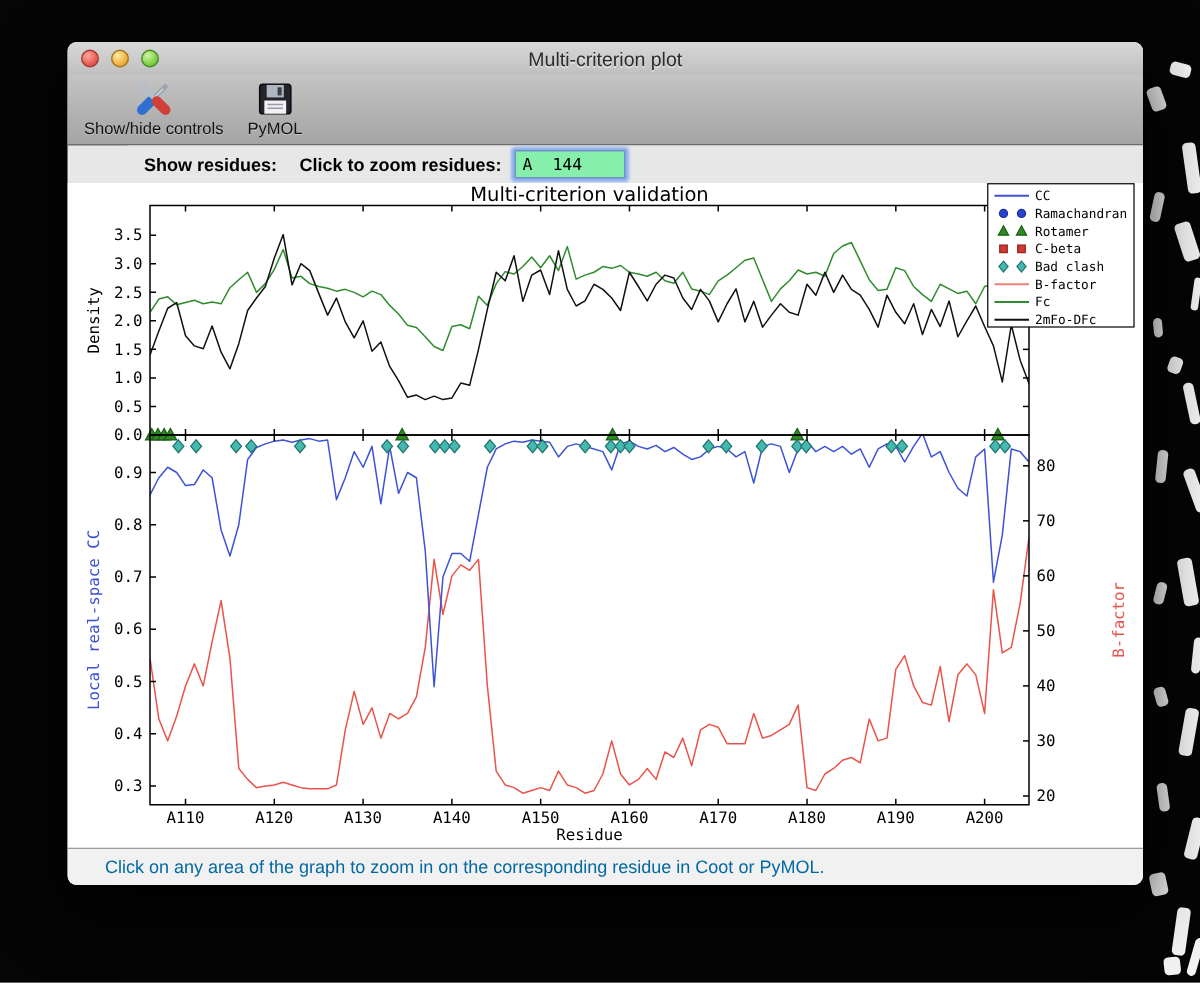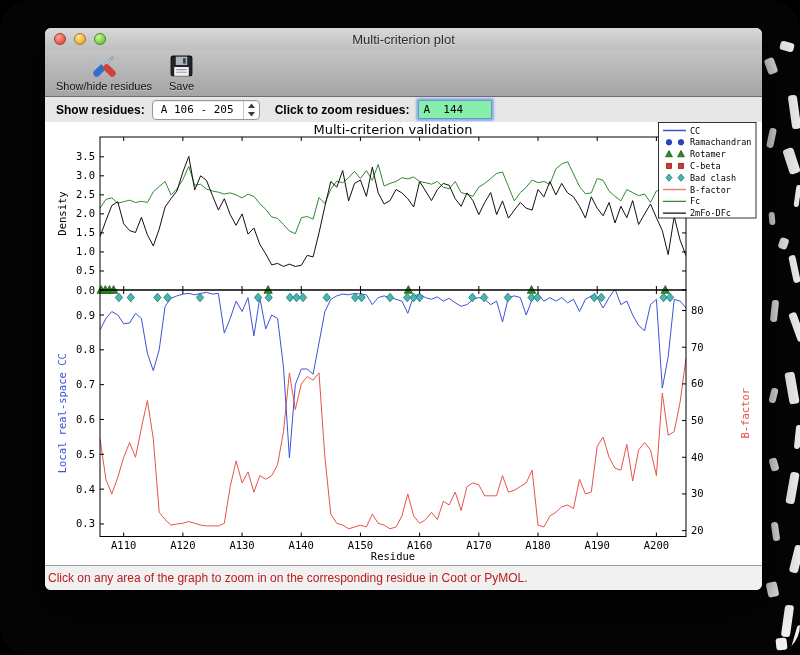--- a/index.html
+++ b/index.html
@@ -1,17 +1,17 @@
 <!DOCTYPE html>
 <html><head>
 <meta charset="utf-8">
 <style>
   * { box-sizing: border-box; margin: 0; padding: 0; }
   body { background:#000; font-family:"Liberation Sans", sans-serif; }
-  .screen { position:relative; width:800px; height:655px; background:#050505; overflow:hidden;border-radius:30px; }
+  .screen { position:relative; width:800px; height:655px; background:#050505; overflow:hidden; }
 
   
   .blob { position:absolute; background:#f2f2f2; border-radius:3px; }
 
   .window {
     position:absolute; left:45px; top:28px; width:717px; height:562px;
     border-radius:6px; overflow:hidden; background:#e7e7e7;
     box-shadow:0 16px 45px rgba(0,0,0,.9), 0 0 0 1px rgba(0,0,0,.55);
   }
   .titlebar { height:22px; background:linear-gradient(#d8d8d8,#bfbfbf); position:relative; }
@@ -19,30 +19,30 @@
   .lights { position:absolute; left:9px; top:5px; display:flex; gap:8px; }
   .light { width:12px; height:12px; border-radius:50%; }
   .light.red    { background:radial-gradient(circle at 35% 30%, #ffa79d, #ea5f53 60%, #ce4337); border:1px solid #a7392f; }
   .light.yellow { background:radial-gradient(circle at 35% 30%, #ffe9a8, #f3b43f 60%, #dd9a28); border:1px solid #a5771f; }
   .light.green  { background:radial-gradient(circle at 35% 30%, #d2f3a1, #7fd348 60%, #5baa2e); border:1px solid #4c8c26; }
 
   .toolbar { height:47px; background:linear-gradient(#c4c4c4,#a4a4a4); border-bottom:1px solid #6d6d6d; display:flex; align-items:flex-start; padding:2px 0 0 6px; gap:6px; }
   .tool { display:flex; flex-direction:column; align-items:center; padding:1px 5px; font-size:11px; color:#111; text-shadow:0 1px 0 rgba(255,255,255,.35); border-radius:4px; }
   .tool svg { width:27px; height:27px; display:block; }
 
-  .controlsrow { height:25px; background:#e7e7e7; display:flex; align-items:center; padding-left:11px; font-size:12px; gap:7px; }
+  .controlsrow { height:25px; background:#e7e7e7; display:flex; align-items:center; padding-left:11px; font-size:12px; gap:7px;margin-left:40px; }
   .controlsrow .lbl { font-weight:bold; color:#000; }
   .combo { width:108px; height:20px; background:#fff; border:1px solid #979797; border-radius:4px; display:flex; align-items:center; padding-left:8px; position:relative; font:11px "DejaVu Sans Mono", monospace; color:#000; box-shadow:inset 0 1px 1px rgba(0,0,0,.08); }
   .combo .stepper { position:absolute; right:0; top:0; bottom:0; width:16px; border-left:1px solid #c6c6c6; display:flex; align-items:center; justify-content:center; }
   .zoominput { width:74px; height:19px; border:1px solid #6f94c4; background:#86efac; font:11px "DejaVu Sans Mono", monospace; padding:1px 4px; border-radius:1px; box-shadow:0 0 2px 2px rgba(108,158,240,.75); outline:none; margin-left:2px; }
 
   .figure { height:443px; background:#fff; position:relative; }
   .figure svg { display:block; }
 
-  .statusbar { height:25px; background:#f1f1f1; border-top:1px solid #9d9d9d; display:flex; align-items:center; padding-left:3px; font-size:12px; color:#b91c1c; }
+  .statusbar { height:25px; background:#f1f1f1; border-top:1px solid #9d9d9d; display:flex; align-items:center; padding-left:25px; font-size:12px; color:#0369a1; }
 </style>
 </head>
 <body>
 
 <div class="screen">
 
   <div class="blob" style="left:766px;top:58px;width:10px;height:16px;transform:rotate(-20deg)"></div>
   <div class="blob" style="left:780px;top:42px;width:14px;height:9px;transform:rotate(15deg)"></div>
   <div class="blob" style="left:790px;top:95px;width:9px;height:34px;transform:rotate(-8deg)"></div>
   <div class="blob" style="left:768px;top:128px;width:7px;height:20px;transform:rotate(12deg)"></div>
@@ -79,46 +79,37 @@
     <div class="toolbar">
       <div class="tool">
         <svg viewBox="0 0 26 26">
           <line x1="20.5" y1="4.5" x2="12.5" y2="12.5" stroke="#9aa4ad" stroke-width="3" stroke-linecap="round"></line>
           <line x1="19" y1="6" x2="13.5" y2="11.5" stroke="#c9d2da" stroke-width="1"></line>
           <line x1="11" y1="14" x2="5.5" y2="19.5" stroke="#2f6fd0" stroke-width="6.5" stroke-linecap="round"></line>
           <circle cx="6" cy="5" r="2.6" fill="none" stroke="#b6bfc8" stroke-width="1.8"></circle>
           <line x1="7.5" y1="6.5" x2="13.5" y2="12.5" stroke="#b6bfc8" stroke-width="2.6" stroke-linecap="round"></line>
           <line x1="15" y1="14" x2="20.5" y2="19.5" stroke="#d04038" stroke-width="6.5" stroke-linecap="round"></line>
         </svg>
-        <span>Show/hide residues</span>
+        <span>Show/hide controls</span>
       </div>
       <div class="tool">
         <svg viewBox="0 0 26 26">
           <rect x="3" y="3" width="20" height="19" rx="2" fill="#23242c" stroke="#0c0c10" stroke-width="1"></rect>
           <rect x="7.5" y="3.5" width="11" height="8" fill="#aeb6c2"></rect>
           <rect x="14.5" y="5" width="2.6" height="5.2" fill="#3a3f4a"></rect>
           <rect x="6" y="13.5" width="14" height="8.5" fill="#f2f2f4"></rect>
           <line x1="8" y1="16" x2="18" y2="16" stroke="#99a" stroke-width="1"></line>
           <line x1="8" y1="18.5" x2="18" y2="18.5" stroke="#99a" stroke-width="1"></line>
         </svg>
-        <span>Save</span>
+        <span>PyMOL</span>
       </div>
     </div>
 
     <div class="controlsrow">
       <span class="lbl">Show residues:</span>
-      <div class="combo">
-        <span>A 106 - 205</span>
-        <span class="stepper">
-          <svg width="9" height="14" viewBox="0 0 9 14">
-            <polygon points="4.5,0.5 8,5 1,5" fill="#3c3c3c"></polygon>
-            <polygon points="4.5,13.5 8,9 1,9" fill="#3c3c3c"></polygon>
-          </svg>
-        </span>
-      </div>
       <span class="lbl" style="margin-left:8px">Click to zoom residues:</span>
       <input class="zoominput" type="text" value="A  144" style="">
     </div>
 
     <div class="figure">
       <svg id="plot-svg" width="717" height="443" viewBox="45 122 717 443">
           <defs>
             <clipPath id="cTop">
               <rect x="100" y="137" width="586" height="153"></rect>
             </clipPath>

